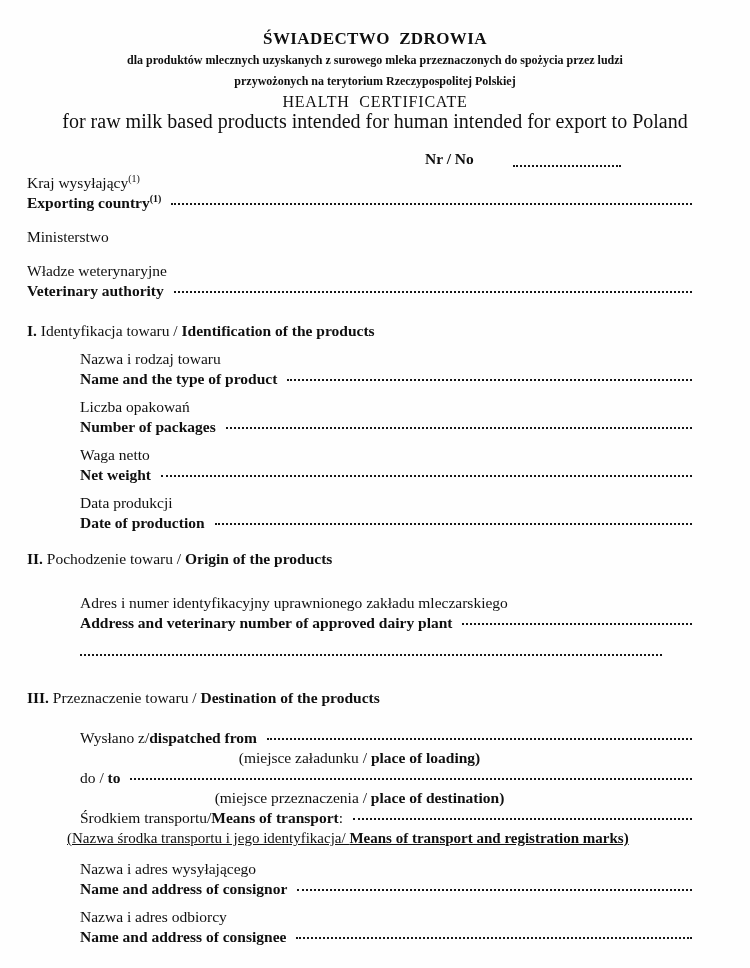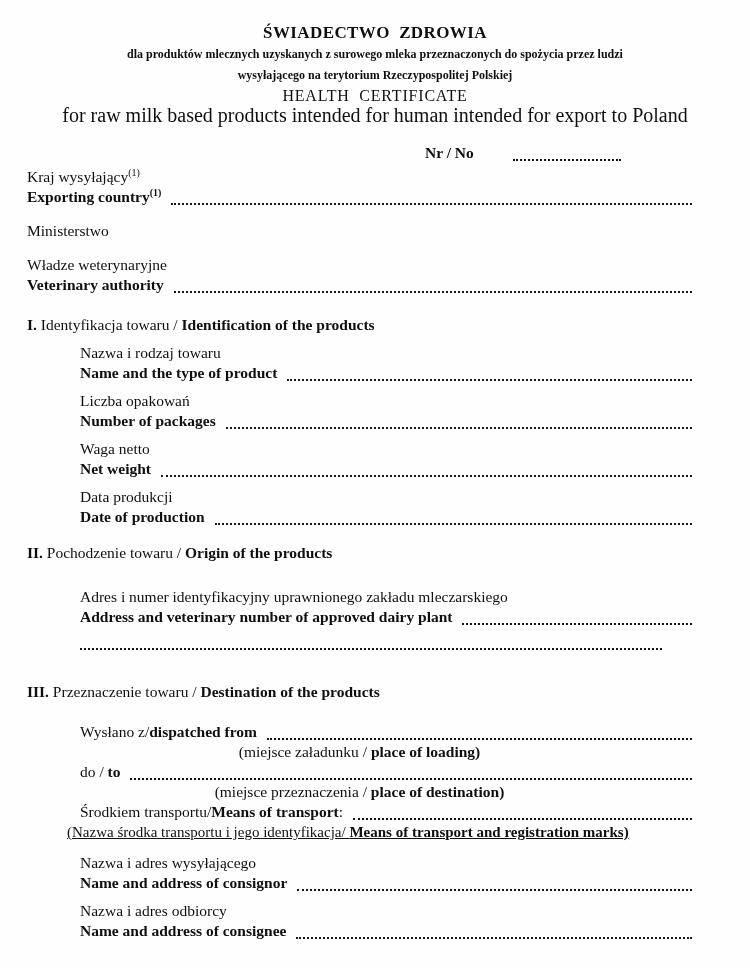--- a/index.html
+++ b/index.html
@@ -5,37 +5,37 @@
   * { box-sizing: border-box; margin: 0; padding: 0; }
   html, body { background: #e8e8e8; }
   body {
     width: 750px; height: 968px;
     font-family: "Liberation Serif", "DejaVu Serif", serif;
     color: #0f0f0f;
   }
   .page {
     width: 750px; height: 968px;
     background: #fefefe;
-    padding: 22px 58px 10px 27px;
+    padding: 28px 58px 10px 27px;
     overflow: hidden;
     font-size: 15.5px;
     line-height: 20px;
   }
   .b { font-weight: bold; }
   .sup { font-size: 10px; vertical-align: super; line-height: 0; font-weight: inherit; }
 
   
   .title { text-align: center; margin-right: -31px; }
   .t1 { font-size: 17px; line-height: 22px; font-weight: bold; letter-spacing: .4px; }
   .t2 { font-size: 12px;  line-height: 21px; font-weight: bold; }
   .t4 { font-size: 16px; line-height: 19px; letter-spacing: .8px; }
   .t5 { font-size: 20px; line-height: 20px; }
 
   
-  .row { display: flex; align-items: flex-end; }
+  .row { display: flex; align-items: center; }
   .dotfill {
     flex: 1 1 auto;
     height: 5px;
     border-bottom: 2px dotted #161616;
     margin: 0 0 2px 10px;
     min-width: 18px;
   }
   .dotfill.nogap { margin-left: 2px; }
 
   .nr-row { display: flex; align-items: flex-end; margin: 18px 0 0 398px; width: 196px; gap: 37px; }
@@ -65,21 +65,21 @@
   .pair.consignor { margin-top: 11px; margin-bottom: 8px; }
 </style>
 </head>
 <body>
 
 <div class="page">
 
   <header class="title">
     <div class="t1">ŚWIADECTWO&nbsp; ZDROWIA</div>
     <div class="t2">dla produktów mlecznych uzyskanych z surowego mleka przeznaczonych do spożycia przez ludzi</div>
-    <div class="t2">wysyłającego na terytorium Rzeczypospolitej Polskiej</div>
+    <div class="t2">przywożonych na terytorium Rzeczypospolitej Polskiej</div>
     <div class="t4">HEALTH&nbsp; CERTIFICATE</div>
     <div class="t5">for raw milk based products intended for human intended for export to Poland</div>
   </header>
 
   <div class="nr-row">
     <span class="b">Nr / No</span>
     <span class="dotfill nogap"></span>
   </div>
 
   <div class="pair first">

